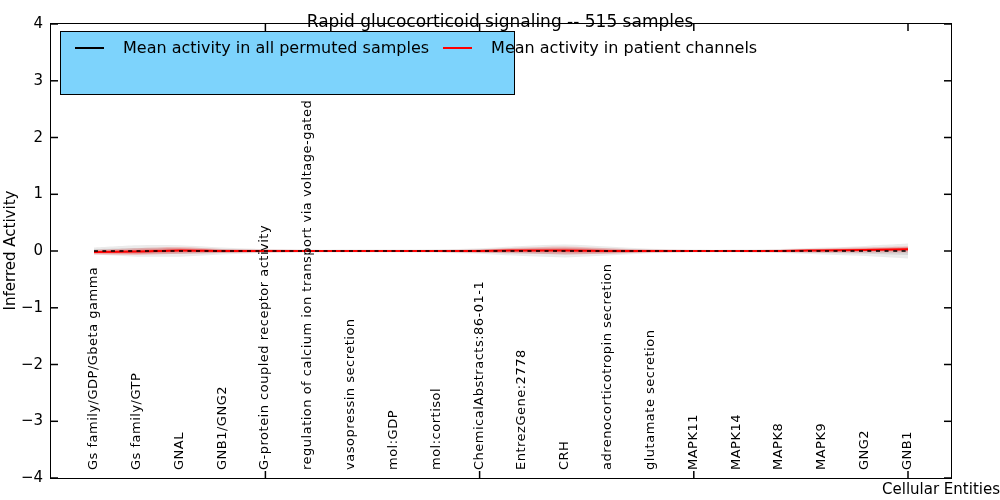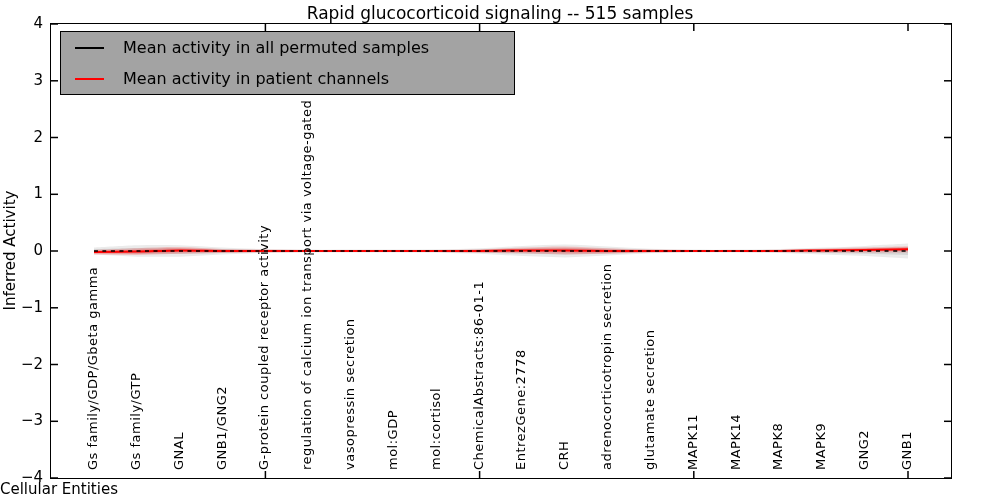--- a/index.html
+++ b/index.html
@@ -1,21 +1,21 @@
 <!DOCTYPE html>
 <html><head>
 <meta charset="utf-8">
 <style>
   html,body{margin:0;padding:0;background:#fff;}
   #fig{
     position:relative;width:1000px;height:500px;background:#ffffff;
     overflow:hidden;font-family:"DejaVu Sans","Liberation Sans",sans-serif;color:#000;
   }
   #title{
-    position:absolute;left:0;top:3px;width:1000px;text-align:center;
+    position:absolute;left:0;top:11px;width:1000px;text-align:center;
     font-size:17px;z-index:4;white-space:nowrap;
   }
   #plot{
     position:absolute;left:50px;top:23px;width:900px;height:454px;
     border:1.5px solid #000;box-sizing:content-box;z-index:1;background:#fff;
   }
   #plot svg{position:absolute;left:0;top:0;}
   .ytick{
     position:absolute;left:0;width:43px;height:20px;text-align:right;
     font-size:15px;line-height:20px;z-index:2;
@@ -23,27 +23,27 @@
   .xcat{
     position:absolute;white-space:nowrap;font-size:13px;line-height:15px;
     letter-spacing:0.5px;transform-origin:0 0;transform:rotate(-90deg);
     z-index:5;
   }
   #ylabel{
     position:absolute;left:-60px;top:241px;width:140px;height:19px;text-align:center;
     font-size:15px;transform:rotate(-90deg);z-index:2;white-space:nowrap;
   }
   #xlabel{
-    position:absolute;left:0;top:480px;width:1000px;text-align:left;
+    position:absolute;left:0;top:480px;width:1000px;text-align:right;
     font-size:15px;z-index:2;white-space:nowrap;
   }
   #legend{
     position:absolute;left:60px;top:31px;width:453px;height:62px;
-    border:1.5px solid #000;background:#a3a3a3;z-index:10;
-    display:flex;flex-direction:column;justify-content:space-around;
+    border:1.5px solid #000;background:#7dd3fc;z-index:10;
+    display:flex;justify-content:space-around;
   }
   .lrow{display:flex;align-items:center;height:31px;}
   .lline{display:inline-block;width:29px;height:0;border-top:2px solid #000;margin-left:14px;flex:none;}
   .ltext{font-size:16px;margin-left:19px;white-space:nowrap;}
 </style>
 </head>
 <body>
 
 <div id="fig">
   <div id="title">Rapid glucocorticoid signaling -- 515 samples</div>

